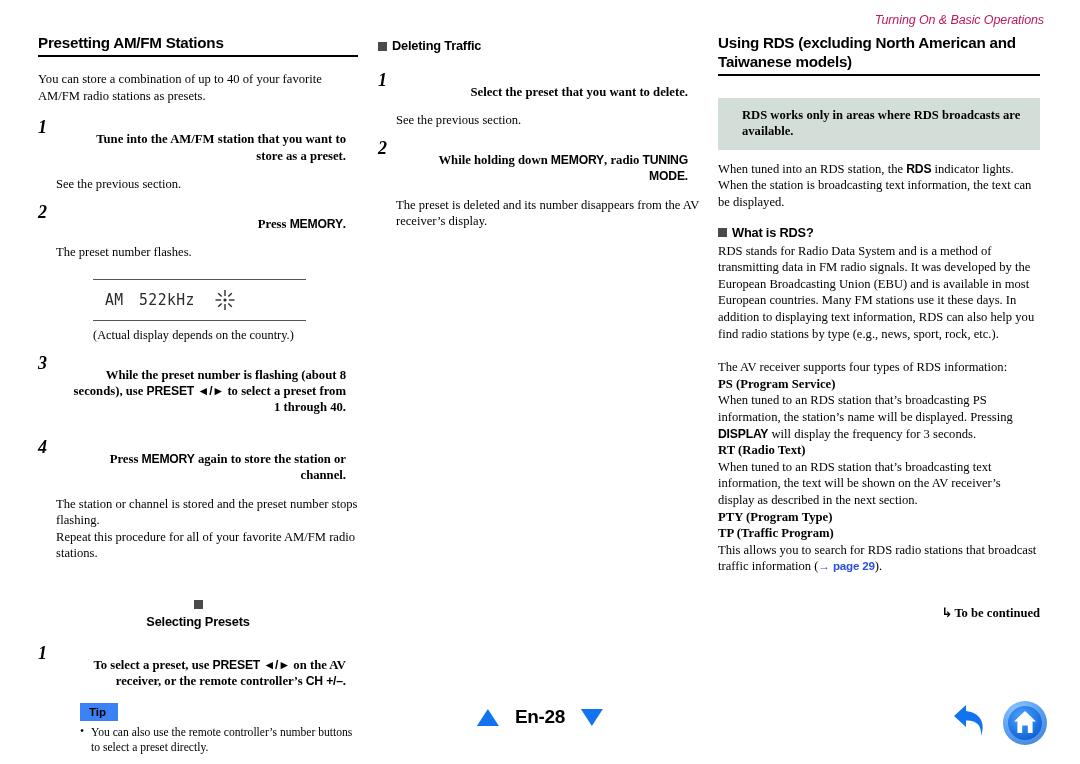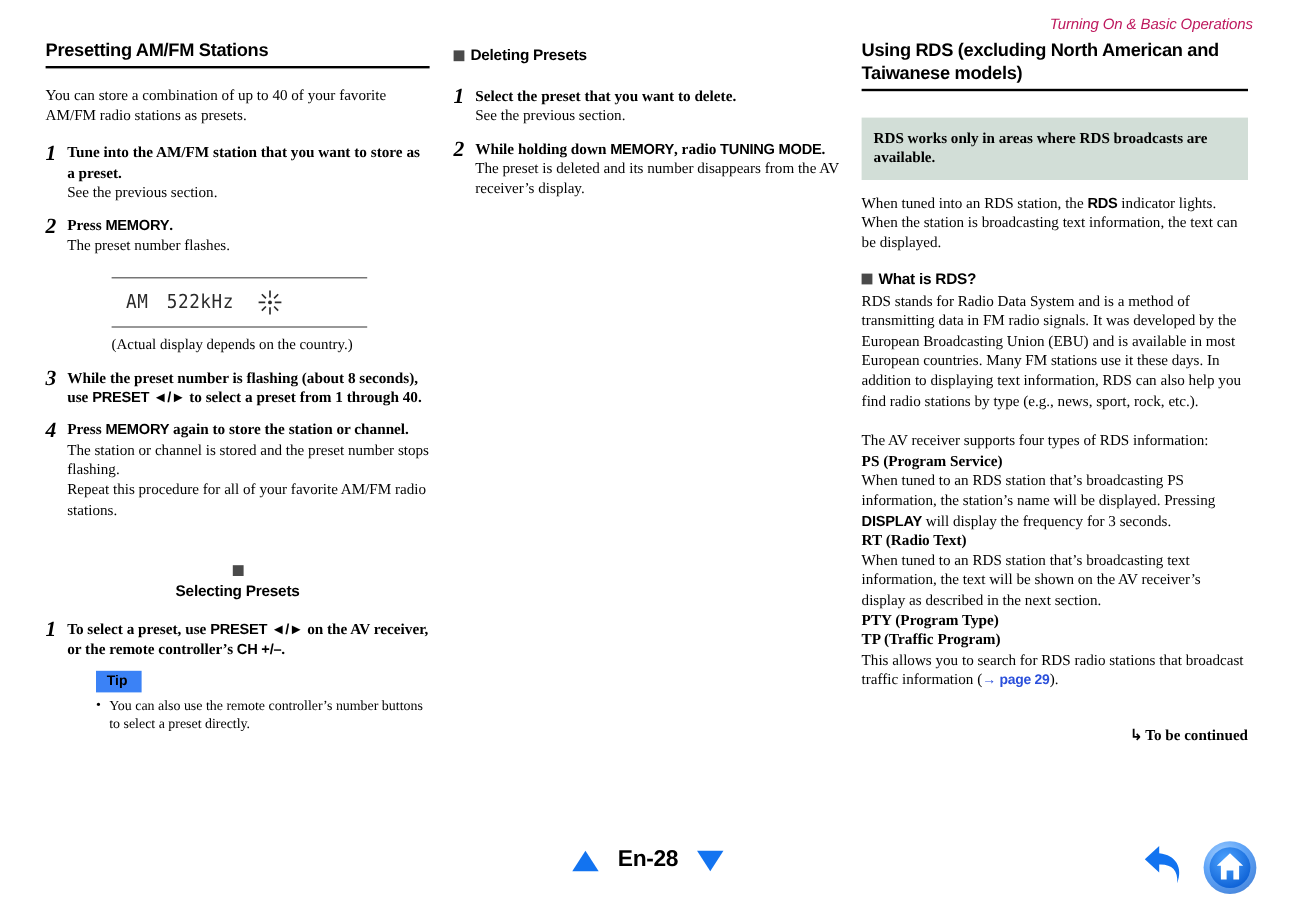--- a/index.html
+++ b/index.html
@@ -111,21 +111,22 @@
     padding-top: 0px;
   }
   .step-body {
     flex: 1 1 auto;
   }
   .step-title {
     font-family: "Liberation Serif", serif;
     font-weight: bold;
     font-size: 12.7px;
     line-height: 16.4px;
-    margin: 0;
+    margin: 12px;
+    text-align: right;
   }
   .step-sub {
     font-family: "Liberation Serif", serif;
     font-size: 12.6px;
     line-height: 16.6px;
     margin: 0;
   }
 
   
   .lcd-fig {
@@ -198,21 +199,21 @@
     content: "\2022";
     position: absolute;
     left: 0;
     top: -1px;
   }
 
   
   .callout {
     background: #d2ded7;
     margin-top: 22px;
-    padding: 9px 10px 10px 10px;
+    padding: 9px 10px 10px 24px;
   }
   .callout p {
     font-family: "Liberation Serif", serif;
     font-weight: bold;
     font-size: 12.6px;
     line-height: 16.4px;
     margin: 0;
   }
 
   .para { margin-top: 11px; }
@@ -378,21 +379,21 @@
         </div>
       </div>
     </div>
 
   </div>
 
   <div class="col col-2">
 
     <h2 class="h2" style="margin-top:5px;">
       <span class="sqbullet"></span>
-      <span>Deleting Presets</span>
+      <span>Deleting Traffic</span>
     </h2>
 
     <div class="step" style="margin-top:18px;">
       <div class="step-num">1</div>
       <div class="step-body">
         <p class="step-title">Select the preset that you want to delete.</p>
         <p class="step-sub">See the previous section.</p>
       </div>
     </div>
 

